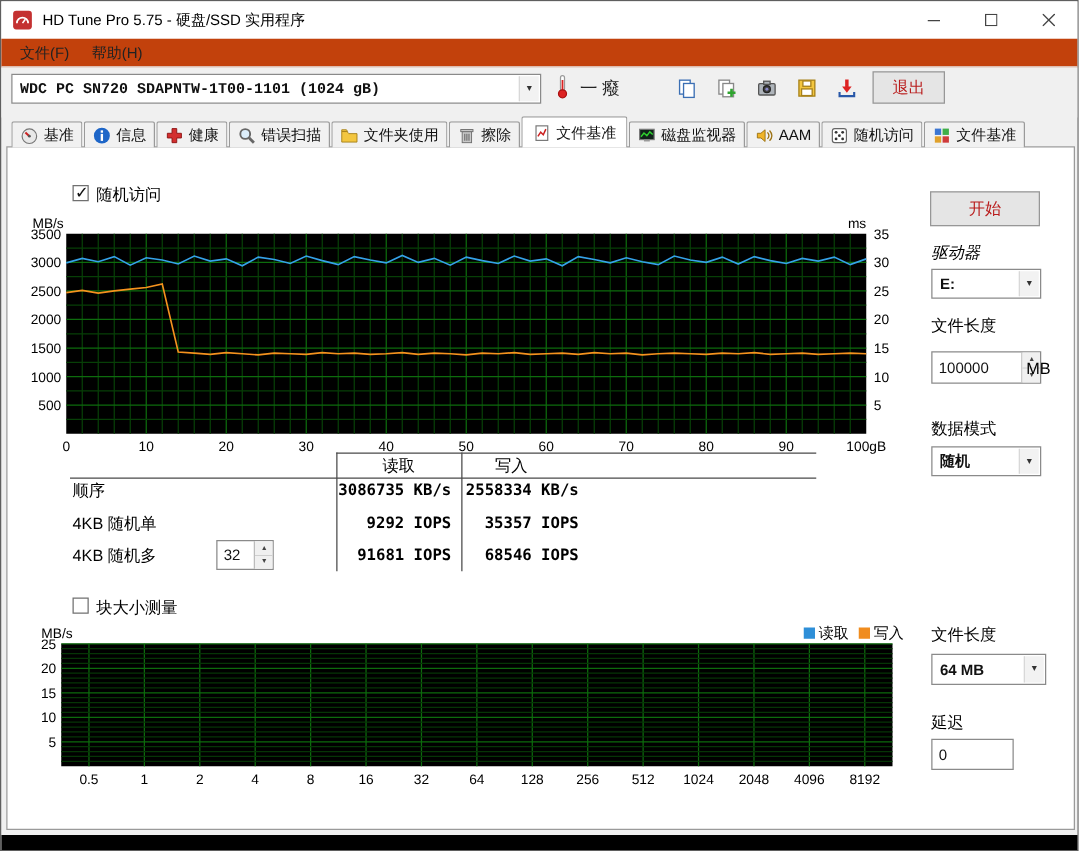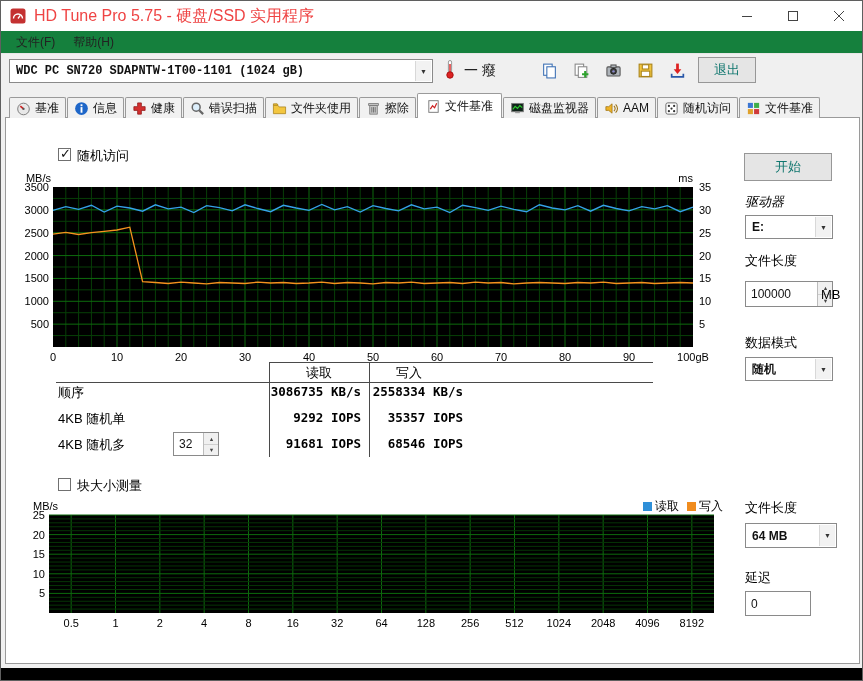--- a/index.html
+++ b/index.html
@@ -2,41 +2,41 @@
 <html><head>
 <meta charset="utf-8">
 <style>
   *{margin:0;padding:0;box-sizing:border-box;}
   html,body{width:863px;height:681px;background:#fff;font-family:"Liberation Sans","DejaVu Sans",sans-serif;}
   #window{position:relative;width:863px;height:681px;background:#f0f0f0;border:1px solid #5f5f5f;overflow:hidden;}
 
   .titlebar{position:absolute;left:0;top:0;width:100%;height:30px;background:#fff;}
   .app-icon{position:absolute;left:9px;top:7px;width:16px;height:16px;}
   .app-icon svg{width:16px;height:16px;display:block;}
-  .title{position:absolute;left:33px;top:0;line-height:30px;font-size:16px;color:#ef4444;white-space:nowrap;}
+  .title{position:absolute;left:33px;top:0;line-height:30px;font-size:12px;color:#000000;white-space:nowrap;}
   .wctl{position:absolute;right:0;top:0;height:30px;display:flex;}
   .wbtn{width:46px;height:30px;display:flex;align-items:center;justify-content:center;}
 
-  .menubar{position:absolute;left:0;top:30px;width:100%;height:23px;background:#15803d;display:flex;align-items:center;padding-left:6px;border-bottom:1px solid #e6e6e6;}
+  .menubar{position:absolute;left:0;top:30px;width:100%;height:23px;background:#c2410c;display:flex;align-items:center;padding-left:6px;border-bottom:1px solid #e6e6e6;}
   .menu-item{font-size:12px;padding:3px 9px;color:#222;}
 
   .toolbar{position:absolute;left:0;top:53px;width:100%;height:40px;background:#f0f0f0;}
   .combo{position:absolute;background:#fff;border:1px solid #8a8a8a;font-size:12px;color:#111;overflow:hidden;font-weight:bold;}
   .combo .combo-val{position:absolute;left:6px;top:0;bottom:0;right:20px;display:flex;align-items:center;white-space:nowrap;}
   .combo .combo-arrow{position:absolute;right:1px;top:1px;bottom:1px;width:16px;background:#f2f2f2;border-left:1px solid #d8d8d8;display:flex;align-items:center;justify-content:center;}
   .combo .combo-arrow::after{content:"▼";font-size:7px;color:#333;}
   #driveCombo{left:8px;top:5px;width:424px;height:24px;}
   #driveCombo .combo-val{font-family:"Liberation Mono","DejaVu Sans Mono",monospace;font-size:12px;}
   .thermo{position:absolute;left:441px;top:4px;width:16px;height:22px;}
   .thermo svg{width:16px;height:22px;display:block;}
   .temp-text{position:absolute;left:463px;top:0;height:32px;line-height:32px;font-size:14px;color:#222;}
   .tb-buttons{position:absolute;left:534px;top:3px;display:flex;gap:4px;}
   .tbtn{width:28px;height:26px;display:flex;align-items:center;justify-content:center;border:1px solid transparent;}
   .tbtn svg{width:17px;height:17px;display:block;}
-  .btn{background:#e5e5e5;border:1px solid #979797;font-size:13px;color:#0f766e;display:flex;align-items:center;justify-content:center;font-family:inherit;}
+  .btn{background:#e5e5e5;border:1px solid #979797;font-size:13px;color:#b91c1c;display:flex;align-items:center;justify-content:center;font-family:inherit;}
   #exitBtn{position:absolute;left:697px;top:3px;width:58px;height:26px;}
 
   .tabbar{position:absolute;left:8px;top:94px;height:23px;display:flex;align-items:flex-end;z-index:6;}
   .tab{display:flex;align-items:center;gap:4px;padding:0 6px;height:21px;background:#f1f1f1;border:1px solid #9a9a9a;border-bottom:none;margin-right:1px;font-size:12px;border-radius:2px 2px 0 0;white-space:nowrap;color:#111;}
   .tab.active{height:25px;background:#fff;padding:0 8px;position:relative;z-index:7;}
   .ticon{width:15px;height:15px;display:inline-block;}
   .ticon svg{width:15px;height:15px;display:block;}
 
   .tabpage{position:absolute;left:4px;top:116px;width:855px;height:547px;background:#fff;border:1px solid #9a9a9a;z-index:1;}
 

